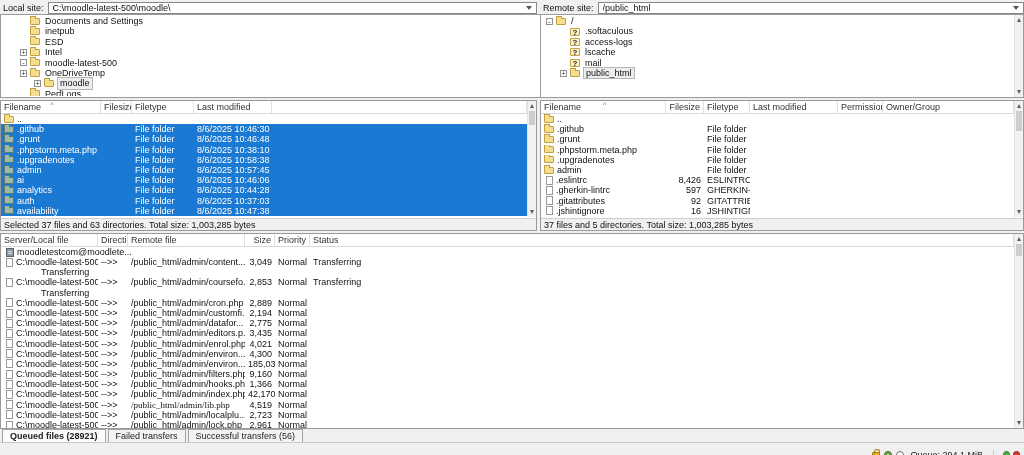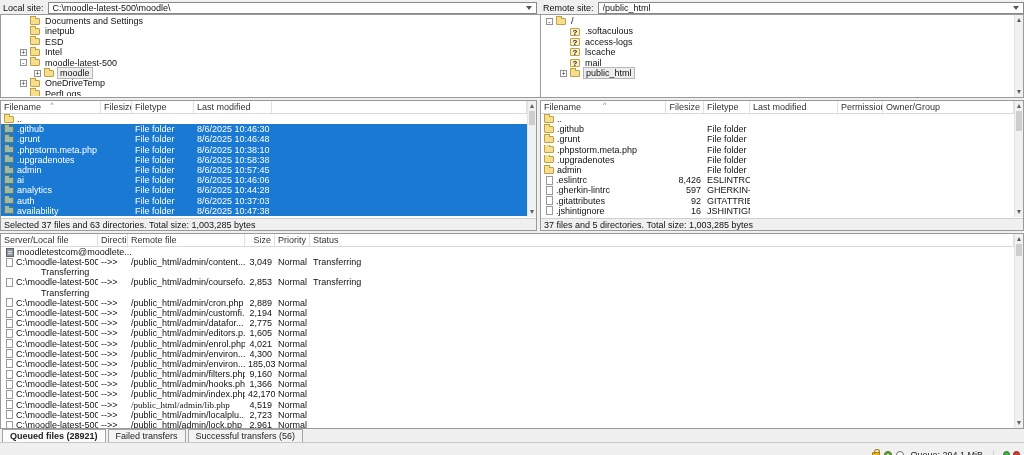--- a/index.html
+++ b/index.html
@@ -120,29 +120,29 @@
       <div class="trow" style="padding-left: 18px;">
         <span class="exp">+</span>
         <span class="fold"></span>
         <span class="tlabel">Intel</span>
       </div>
       <div class="trow" style="padding-left: 18px;">
         <span class="exp">-</span>
         <span class="fold"></span>
         <span class="tlabel">moodle-latest-500</span>
       </div>
+      <div class="trow" style="padding-left: 18px;">
+        <span class="exp">+</span>
+        <span class="fold"></span>
+        <span class="tlabel">OneDriveTemp</span>
+      </div>
       <div class="trow" style="padding-left: 32px;">
         <span class="exp">+</span>
         <span class="fold"></span>
         <span class="tlabel tsel">moodle</span>
-      </div>
-      <div class="trow" style="padding-left: 18px;">
-        <span class="exp">+</span>
-        <span class="fold"></span>
-        <span class="tlabel">OneDriveTemp</span>
       </div>
       <div class="trow" style="padding-left: 18px;">
         <span class="exp hid"></span>
         <span class="fold"></span>
         <span class="tlabel">PerfLogs</span>
       </div>
     </div>
   <div class="sb">
     <span class="ar up"></span>
     <span class="ar dn"></span>
@@ -497,21 +497,21 @@
         <span class="cell" style="width: 35px;">Normal</span>
         <span class="cell"></span>
       </div>
       <div class="lrow">
         <span class="cell namecell" style="width: 97px;">
           <span class="ficon"></span>
           <span>C:\moodle-latest-500\mo...</span>
         </span>
         <span class="cell" style="width: 30px;">--&gt;&gt;</span>
         <span class="cell" style="width: 117px;">/public_html/admin/editors.p...</span>
-        <span class="cell num" style="width: 30px;">1,605</span>
+        <span class="cell num" style="width: 30px;">3,435</span>
         <span class="cell" style="width: 35px;">Normal</span>
         <span class="cell"></span>
       </div>
       <div class="lrow">
         <span class="cell namecell" style="width: 97px;">
           <span class="ficon"></span>
           <span>C:\moodle-latest-500\mo...</span>
         </span>
         <span class="cell" style="width: 30px;">--&gt;&gt;</span>
         <span class="cell" style="width: 117px;">/public_html/admin/enrol.php</span>

